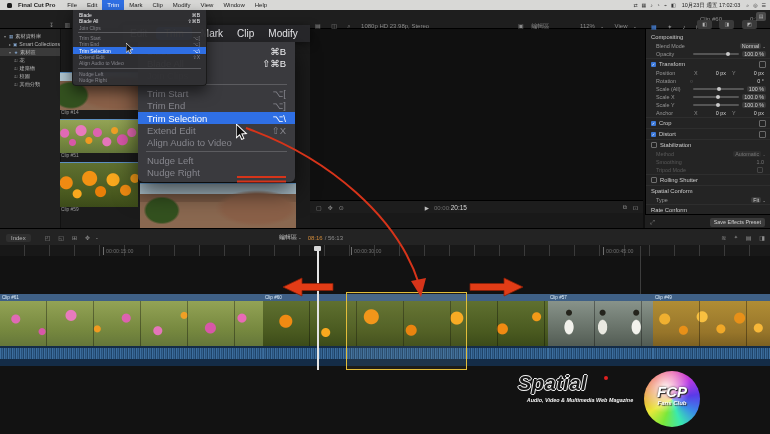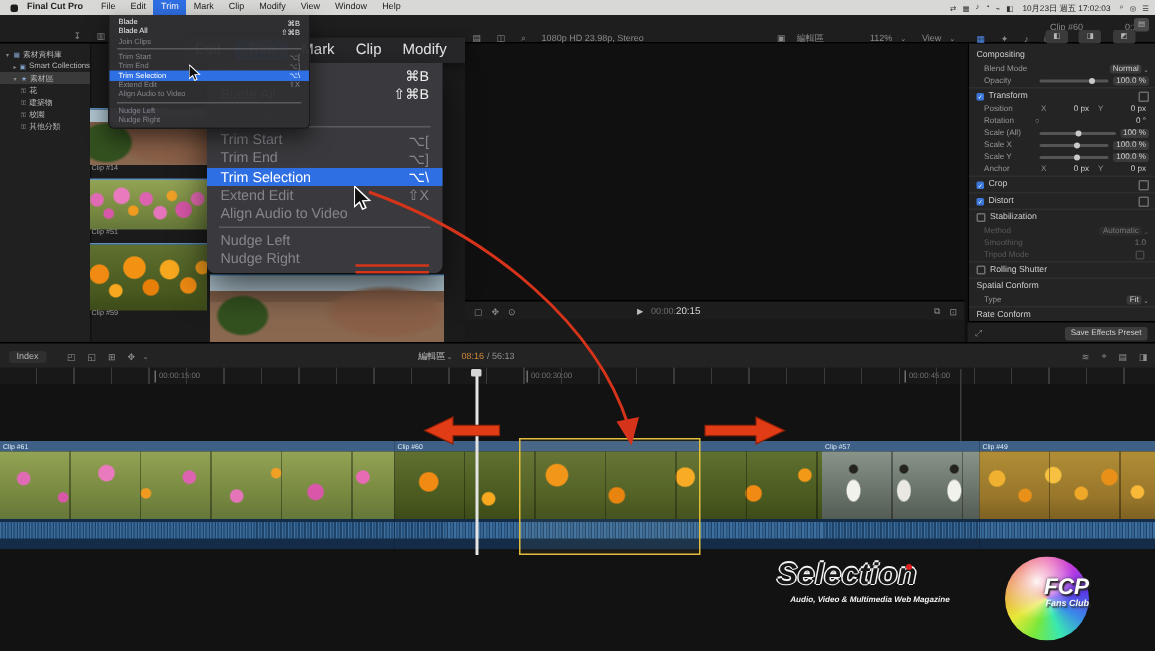--- a/index.html
+++ b/index.html
@@ -156,24 +156,24 @@
   .cursor{z-index:48;}
   
   #anno-svg{left:0;top:0;width:770px;height:434px;z-index:46;pointer-events:none;}
   #anno-text{left:372px;top:250px;width:210px;font-size:12px;font-weight:bold;color:#d03018;z-index:46;white-space:nowrap;}
   
   #promedia{left:518px;top:372px;width:124px;height:46px;z-index:20;}
   .pm-name{font-size:20px;font-weight:bold;font-style:italic;color:#161616;letter-spacing:.5px;
      text-shadow:-1px 0 #f2f2f2,1px 0 #f2f2f2,0 -1px #f2f2f2,0 1px #f2f2f2;}
   .pm-dot{position:absolute;left:86px;top:4px;width:4px;height:4px;border-radius:50%;background:#e02020;}
   .pm-tag{font-size:5.4px;font-style:italic;font-weight:bold;color:#f5f5f5;margin-top:2px;text-align:center;width:124px;}
-  #fcpbadge{left:670px;top:371px;width:56px;height:56px;border-radius:50%;z-index:20;
+  #fcpbadge{left:644px;top:371px;width:56px;height:56px;border-radius:50%;z-index:20;
      background:radial-gradient(circle at 38% 30%,rgba(255,255,255,.95),rgba(255,255,255,0) 48%),
      conic-gradient(#e84aa0,#c03ae0,#5a3ae8,#3a8ae8,#3ae8b0,#7ae83a,#e8e83a,#e8a03a,#e84a3a,#e84aa0);
-     text-align:right;}
+     text-align:center;}
   .fcp-txt{font-size:15px;font-weight:bold;font-style:italic;color:#fff;margin-top:12px;
      text-shadow:0 0 2px #333,1px 1px 1px #222;}
   .fans-txt{font-size:6px;font-style:italic;font-weight:bold;color:#f8f8f8;text-shadow:1px 1px 1px #333;}
 </style>
 </head>
 <body>
 
 <div id="stage">
 
   <div id="menubar" class="abs">
@@ -568,21 +568,21 @@
   </svg>
 
   <svg class="abs cursor" style="left:126px;top:43px;" width="8" height="11" viewBox="0 0 8 11">
     <polygon points="0,0 0,9.5 2.4,7.4 3.8,10.6 5.3,9.9 3.9,6.8 7,6.6" fill="#111" stroke="#fff" stroke-width="0.7"></polygon>
   </svg>
   <svg class="abs cursor" style="left:236px;top:124px;" width="12" height="16" viewBox="0 0 8 11">
     <polygon points="0,0 0,9.5 2.4,7.4 3.8,10.6 5.3,9.9 3.9,6.8 7,6.6" fill="#111" stroke="#fff" stroke-width="0.7"></polygon>
   </svg>
 
   <div id="promedia" class="abs">
-    <div class="pm-name">Selection</div>
+    <div class="pm-name">Spatial</div>
     <div class="pm-dot"></div>
     <div class="pm-tag">Audio, Video &amp; Multimedia Web Magazine</div>
   </div>
   <div id="fcpbadge" class="abs">
     <div class="fcp-txt">FCP</div>
     <div class="fans-txt">Fans Club</div>
   </div>
 
 </div>
 

